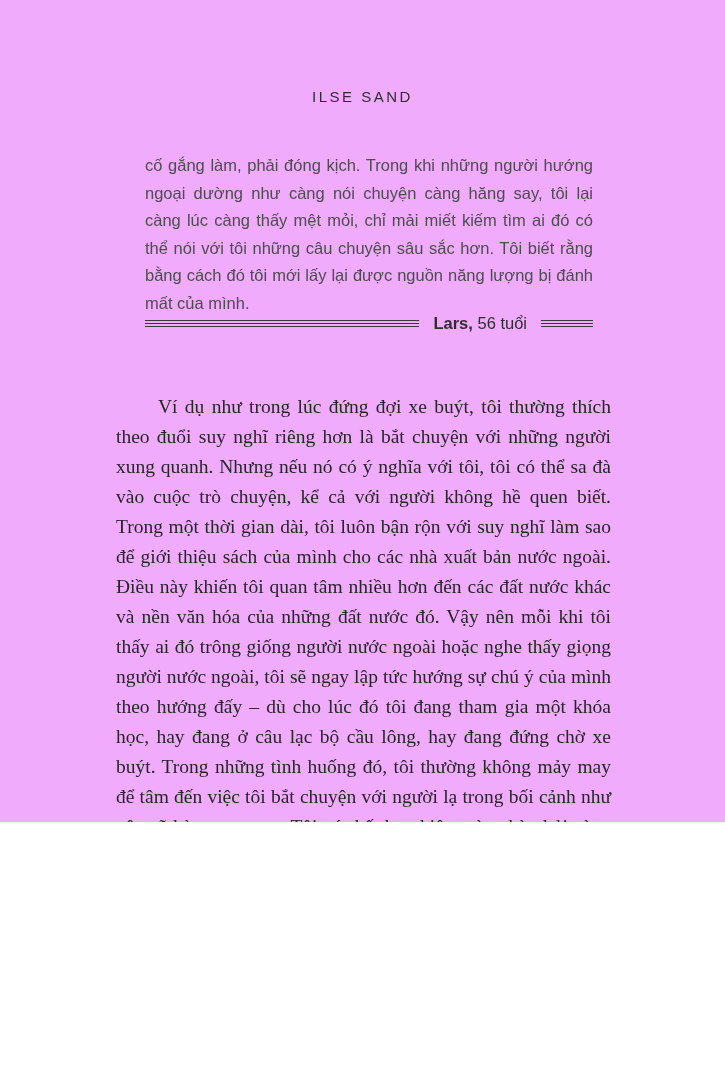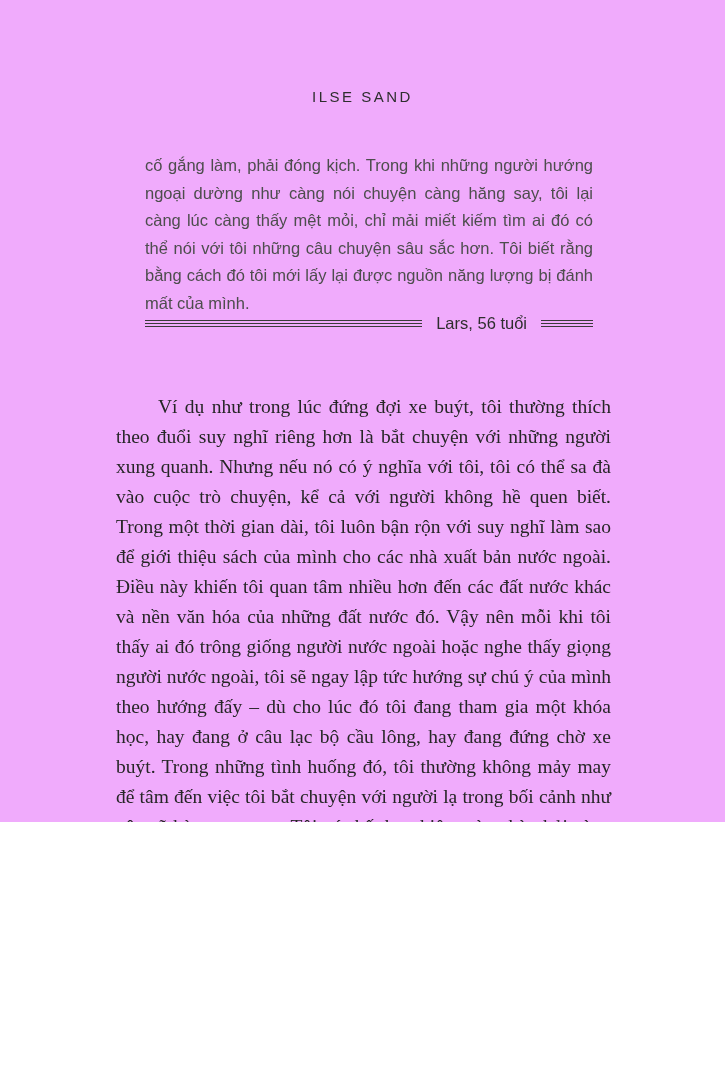--- a/index.html
+++ b/index.html
@@ -51,21 +51,21 @@
   .rule {
     height: 7px;
     background: repeating-linear-gradient(
       to bottom,
       #3a3a3a 0, #3a3a3a 1px,
       transparent 1px, transparent 3px
     );
   }
   .rule-left  { flex: 1; margin-right: 14px; }
   .rule-right { width: 52px; margin-left: 14px; }
-  .attr-name { font-weight: normal; text-align: right; }
+  .attr-name { font-weight: bold; text-align: right; }
   .attr-rest { font-weight: normal; }
   .body-text {
     position: absolute;
     top: 376px;
     left: 100px;
     width: 527px;
     font-family: "Liberation Serif", "DejaVu Serif", serif;
     font-size: 19.5px;
     line-height: 30px;
     color: #262626;

